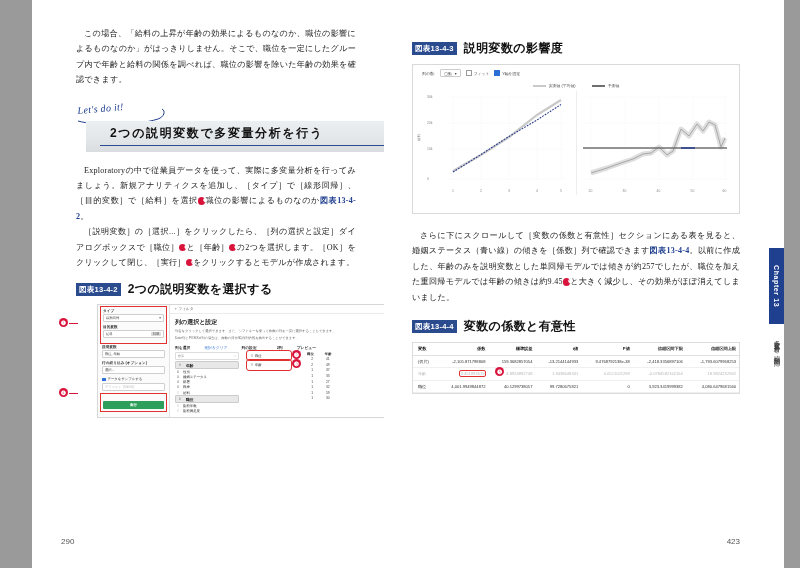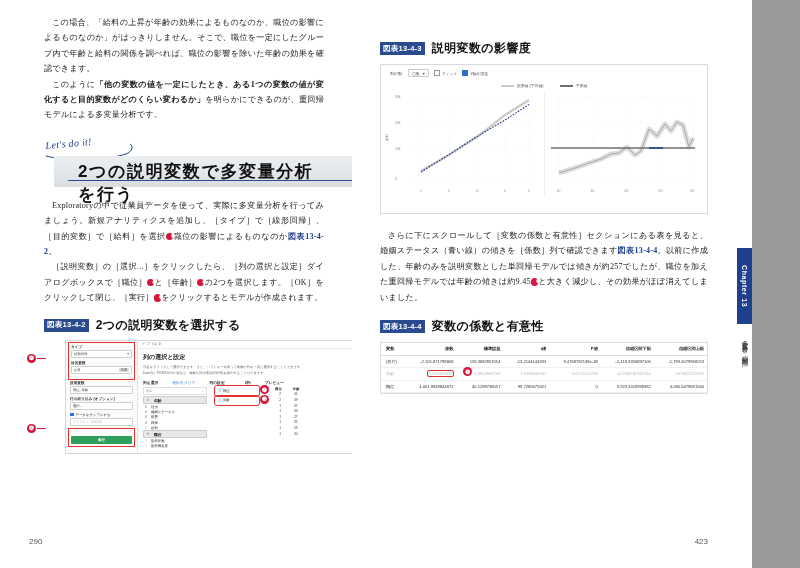--- a/index.html
+++ b/index.html
@@ -3,21 +3,21 @@
 <meta charset="utf-8">
 <style>
   html,body{margin:0;padding:0;}
   body{
     width:800px;height:568px;overflow:hidden;
     background:#9a9a9a;
     font-family:"Liberation Serif","DejaVu Serif",serif;
   }
   .spread{position:relative;width:800px;height:568px;display:flex;}
   .page{position:relative;background:#ffffff;height:568px;box-sizing:border-box;}
-  .page-left{width:352px;padding:15px 28px 0 44px;}
+  .page-left{width:352px;padding:26px 28px 0 44px;margin-left:32px;}
   .page-right{width:400px;padding:26px 44px 0 28px;}
   .gutter{position:absolute;left:399px;top:0;width:2px;height:568px;
     background:linear-gradient(to right,rgba(0,0,0,.13),rgba(0,0,0,.05));}
 
   
   .para{
     font-size:8.1px;line-height:15.4px;color:#1a1a1a;
     text-align:justify;letter-spacing:.24px;margin:0 0 0 0;
     text-indent:8px;
   }
@@ -34,21 +34,21 @@
     transform:rotate(-5deg);transform-origin:left bottom;
   }
   .lets-swoosh{position:absolute;left:0;top:2px;}
   .banner{
     position:absolute;left:10px;top:16px;width:332px;height:31px;
     background:linear-gradient(to bottom,#eceff1 0%,#e4e7ea 55%,#dadde0 100%);
   }
   .banner-title{
     position:absolute;left:34px;top:20px;
     font-family:"Liberation Sans","DejaVu Sans",sans-serif;
-    font-weight:bold;font-size:17px;color:#111;letter-spacing:1.6px;
+    font-weight:bold;font-size:12px;color:#111;letter-spacing:1.6px;
   }
   .banner-rule{position:absolute;left:24px;top:40px;width:315px;height:1px;background:#2b4b8f;}
   .pen{position:absolute;left:300px;top:5px;}
 
   
   .figcap{margin-top:11px;display:flex;align-items:center;gap:7px;}
   .figcap-tag{
     background:#2b4b8f;color:#fff;font-weight:bold;
     font-family:"Liberation Sans",sans-serif;
     font-size:7.6px;padding:1.5px 3px;letter-spacing:.2px;white-space:nowrap;
@@ -177,21 +177,20 @@
   .folio-r{right:44px;}
 </style>
 </head>
 <body>
 
 <div class="spread">
 
   <div class="page page-left">
 
     <p class="para">この場合、「給料の上昇が年齢の効果によるものなのか、職位の影響によるものなのか」がはっきりしません。そこで、職位を一定にしたグループ内で年齢と給料の関係を調べれば、職位の影響を除いた年齢の効果を確認できます。</p>
-    <p class="para"><span>このように</span><span class="b">「他の変数の値を一定にしたとき、ある1つの変数の値が変化すると目的変数がどのくらい変わるか」</span><span>を明らかにできるのが、重回帰モデルによる多変量分析です。</span></p>
 
     <div class="lets-wrap">
       <svg class="lets-swoosh" width="120" height="22" viewBox="0 0 120 22">
         <path d="M2 14 C 20 19, 60 19, 82 12 C 88 10, 90 4, 86 2" fill="none" stroke="#1f3f8f" stroke-width="1"></path>
       </svg>
       <div class="lets-label">Let's do it!</div>
       <div class="banner"></div>
       <div class="banner-title">2つの説明変数で多変量分析を行う</div>
       <div class="banner-rule"></div>
       <svg class="pen" width="46" height="42" viewBox="0 0 46 42">

